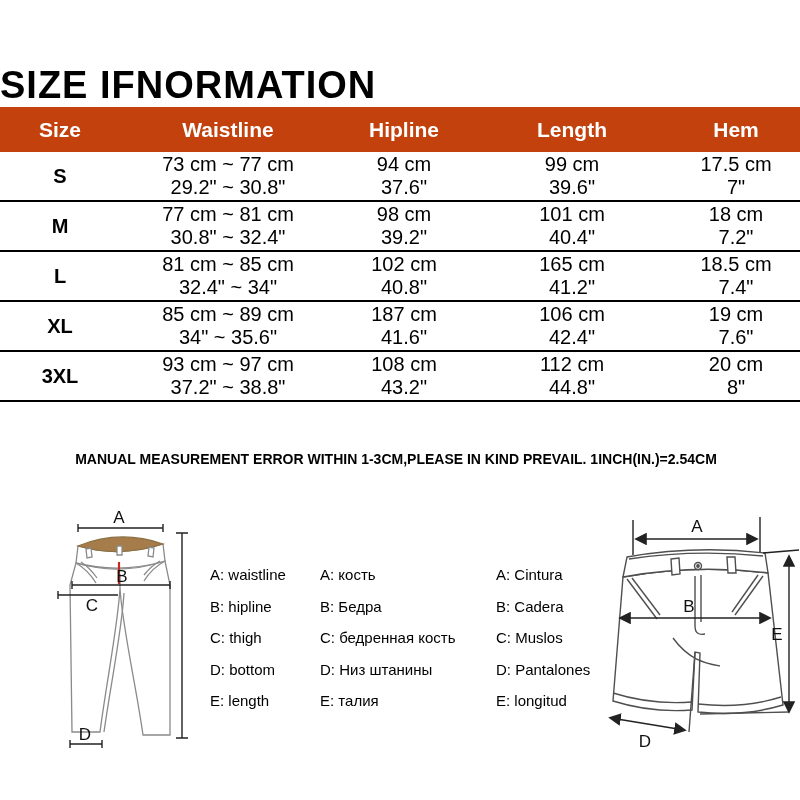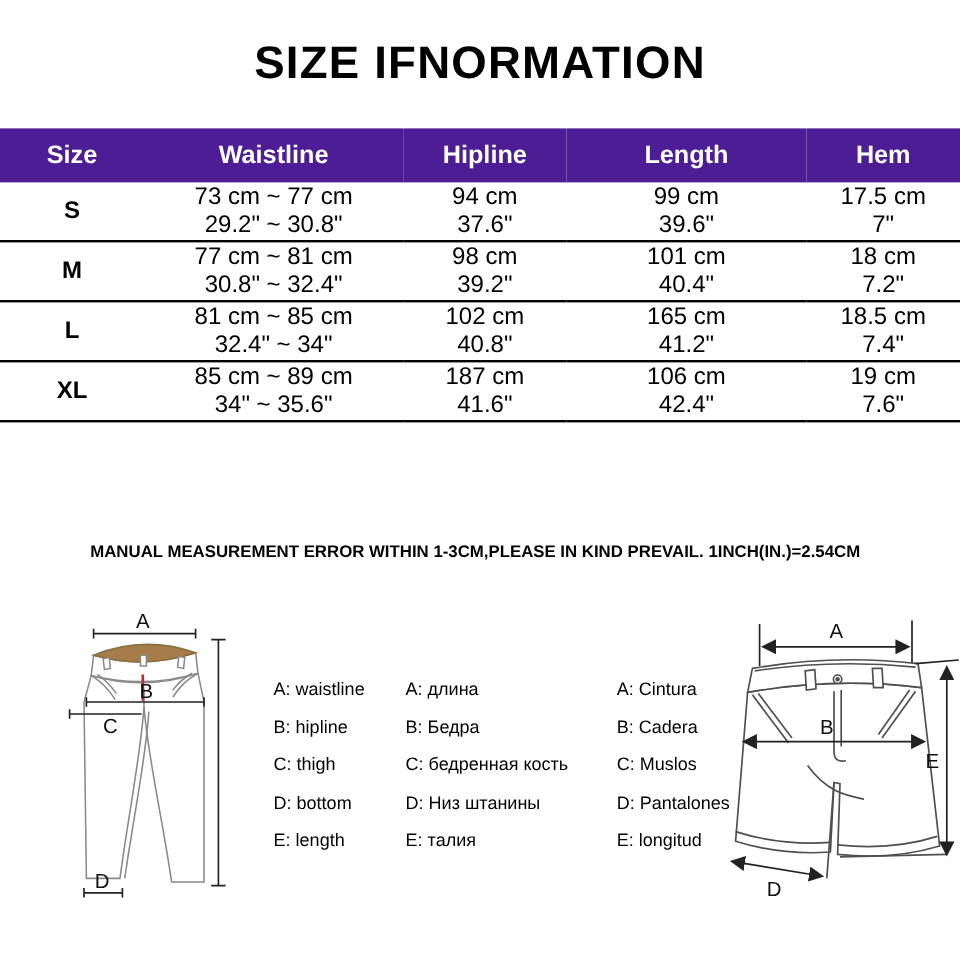--- a/index.html
+++ b/index.html
@@ -1,44 +1,44 @@
 <!DOCTYPE html>
 <html><head>
 <meta charset="utf-8">
 <style>
   html,body{margin:0;padding:0;}
   body{
     width:800px;height:800px;position:relative;background:#ffffff;
     font-family:"Liberation Sans", sans-serif;color:#000;overflow:hidden;
   }
   .title{
-    position:absolute;top:32px;left:0;width:800px;text-align:center;
+    position:absolute;top:64px;left:0;width:800px;
     font-size:38px;font-weight:bold;letter-spacing:1px;
   }
   table.size-table{
     position:absolute;top:107px;left:0;width:800px;
     border-collapse:collapse;table-layout:fixed;
   }
   table.size-table thead th{
-    background:#4c1d95;color:#fff;font-size:21px;font-weight:bold;
+    background:#c2410c;color:#fff;font-size:21px;font-weight:bold;
     height:45px;text-align:center;padding:0;
   }
   table.size-table tbody td{
     text-align:center;vertical-align:middle;font-size:20px;
     height:48px;padding:0;border-bottom:2px solid #000;line-height:23px;
   }
   table.size-table tbody td.size-cell{font-weight:bold;font-size:20px;}
   .note{
     position:absolute;top:451px;left:0;width:792px;text-align:center;
     font-size:14px;font-weight:bold;letter-spacing:0;
   }
   .legend{
     position:absolute;left:210px;top:559px;
     display:grid;grid-template-columns:110px 176px 134px;grid-auto-rows:31.5px;
-    align-items:center;font-size:15px;margin-left:18px;
+    align-items:center;font-size:15px;
   }
   .legend div{white-space:nowrap;}
   .diagram{position:absolute;}
   #pants-diagram{left:40px;top:500px;}
   #shorts-diagram{left:605px;top:500px;}
   svg text{font-family:"Liberation Sans", sans-serif;font-size:17px;fill:#111;}
 </style>
 </head>
 <body>
 
@@ -131,20 +131,39 @@
         </td>
       <td>
           <div>106 cm</div>
           <div>42.4"</div>
         </td>
       <td>
           <div>19 cm</div>
           <div>7.6"</div>
         </td>
     </tr>
+    <tr>
+      <td class="size-cell">3XL</td>
+      <td>
+          <div>93 cm ~ 97 cm</div>
+          <div>37.2" ~ 38.8"</div>
+        </td>
+      <td>
+          <div>108 cm</div>
+          <div>43.2"</div>
+        </td>
+      <td>
+          <div>112 cm</div>
+          <div>44.8"</div>
+        </td>
+      <td>
+          <div>20 cm</div>
+          <div>8"</div>
+        </td>
+    </tr>
   </tbody>
 </table>
 
 <div class="note">MANUAL MEASUREMENT ERROR WITHIN 1-3CM,PLEASE IN KIND PREVAIL. 1INCH(IN.)=2.54CM</div>
 
 <svg id="pants-diagram" class="diagram" width="165" height="252" viewBox="0 0 165 252" xmlns="http://www.w3.org/2000/svg">
   <g stroke="#8a8a8a" stroke-width="1.3" fill="none">
 
     <path fill="#ffffff" d="M36,63 L30,85 L32,232 L60,232 C66,185 78,125 80,88 C82,125 96,185 103,235 L130,235 L130,85 L125,61 Q80,76 36,63 Z"></path>
 
@@ -177,21 +196,21 @@
   <g text-anchor="middle">
     <text x="79" y="23">A</text>
     <text x="82" y="82">B</text>
     <text x="52" y="111">C</text>
     <text x="45" y="240">D</text>
   </g>
 </svg>
 
 <div class="legend">
   <div>A: waistline</div>
-  <div>A: длина</div>
+  <div>A: кость</div>
   <div>A: Cintura</div>
   <div>B: hipline</div>
   <div>B: Бедра</div>
   <div>B: Cadera</div>
   <div>C: thigh</div>
   <div>C: бедренная кость</div>
   <div>C: Muslos</div>
   <div>D: bottom</div>
   <div>D: Низ штанины</div>
   <div>D: Pantalones</div>

